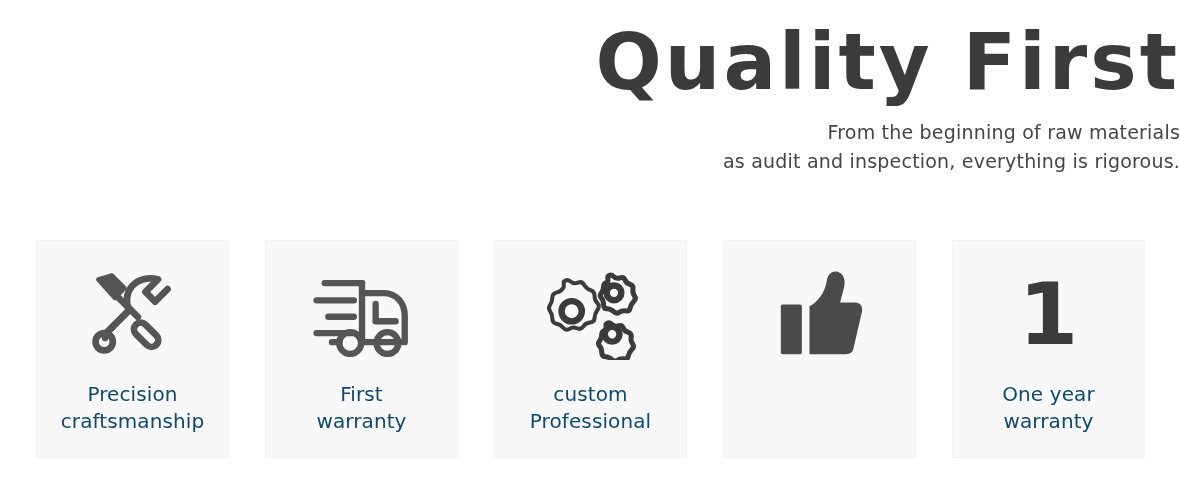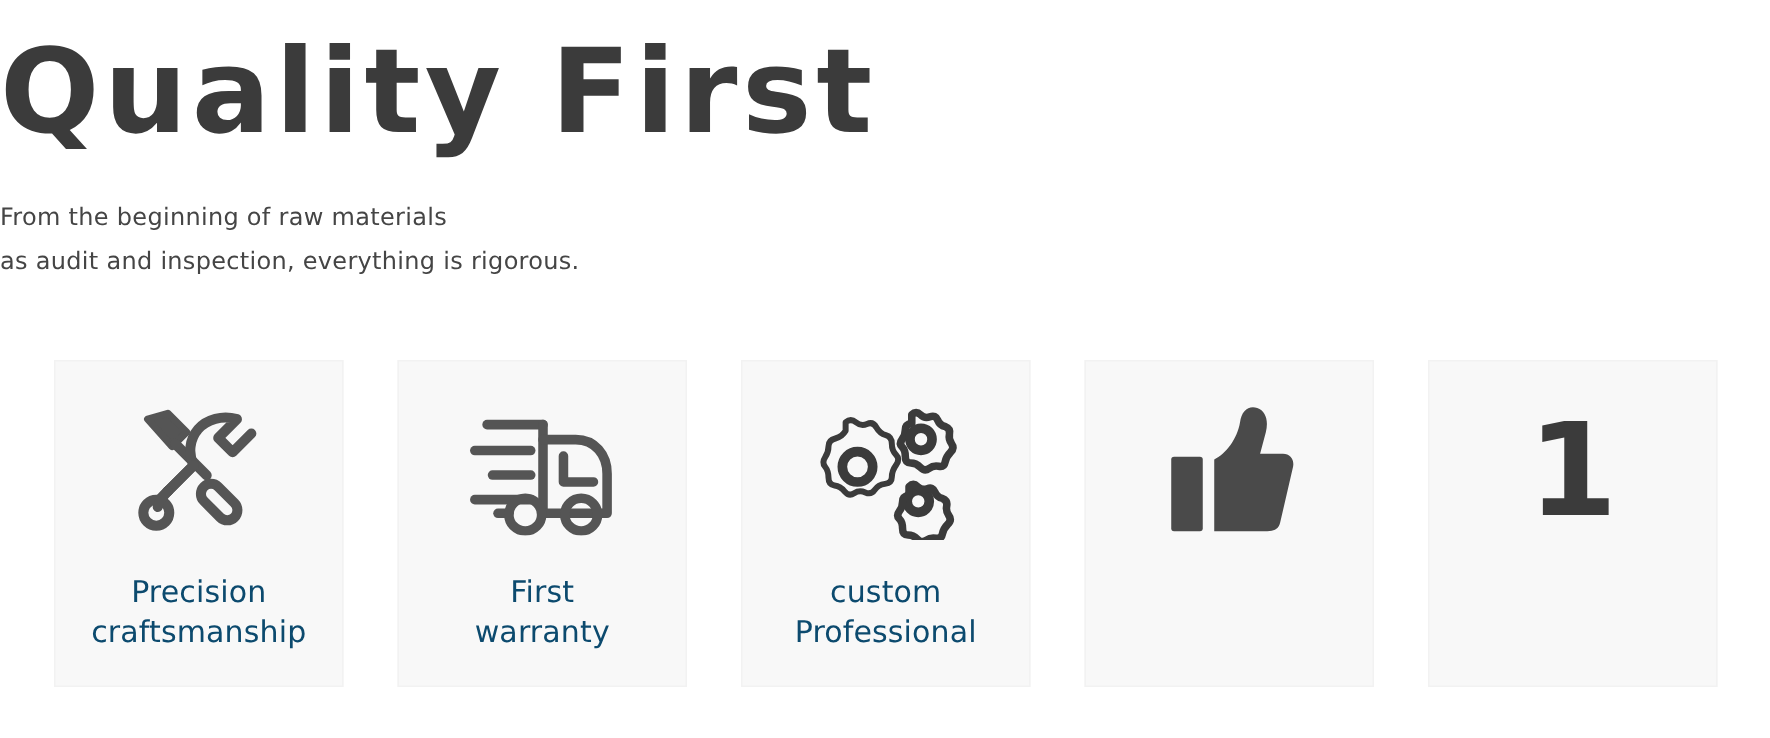--- a/index.html
+++ b/index.html
@@ -9,32 +9,32 @@
     font-family: "DejaVu Sans", "Liberation Sans", sans-serif;
     overflow: hidden;
   }
   .page {
     position: relative;
     width: 1180px; height: 492px;
     background: #ffffff;
   }
 
   
-  .header { width: 100%; text-align: left; padding-top: 16px; }
+  .header { width: 100%; text-align: right; padding-top: 16px; }
   .title {
     font-size: 78px;
     font-weight: 700;
     color: #3b3b3b;
     letter-spacing: 3px;
     line-height: 92px;
     font-family: "DejaVu Sans", "Liberation Sans", sans-serif;
   }
   .subtitle {
-    margin-top: 22px;
-    font-size: 16px;
+    margin-top: 10px;
+    font-size: 19px;
     font-weight: 400;
     color: #454545;
     line-height: 29px;
     letter-spacing: 0.2px;
   }
   .subtitle span { display: block; }
 
   
   .cards {
     position: absolute;
@@ -197,16 +197,20 @@
         </span>
       </div>
       <div class="card-label">
       </div>
     </div>
 
     <div class="card">
       <div class="icon-wrap">
         <span class="numeral">1</span>
       </div>
+      <div class="card-label">
+        <span>One year</span>
+        <span>warranty</span>
+      </div>
     </div>
 
   </div>
 </div>
 
 </body></html>

